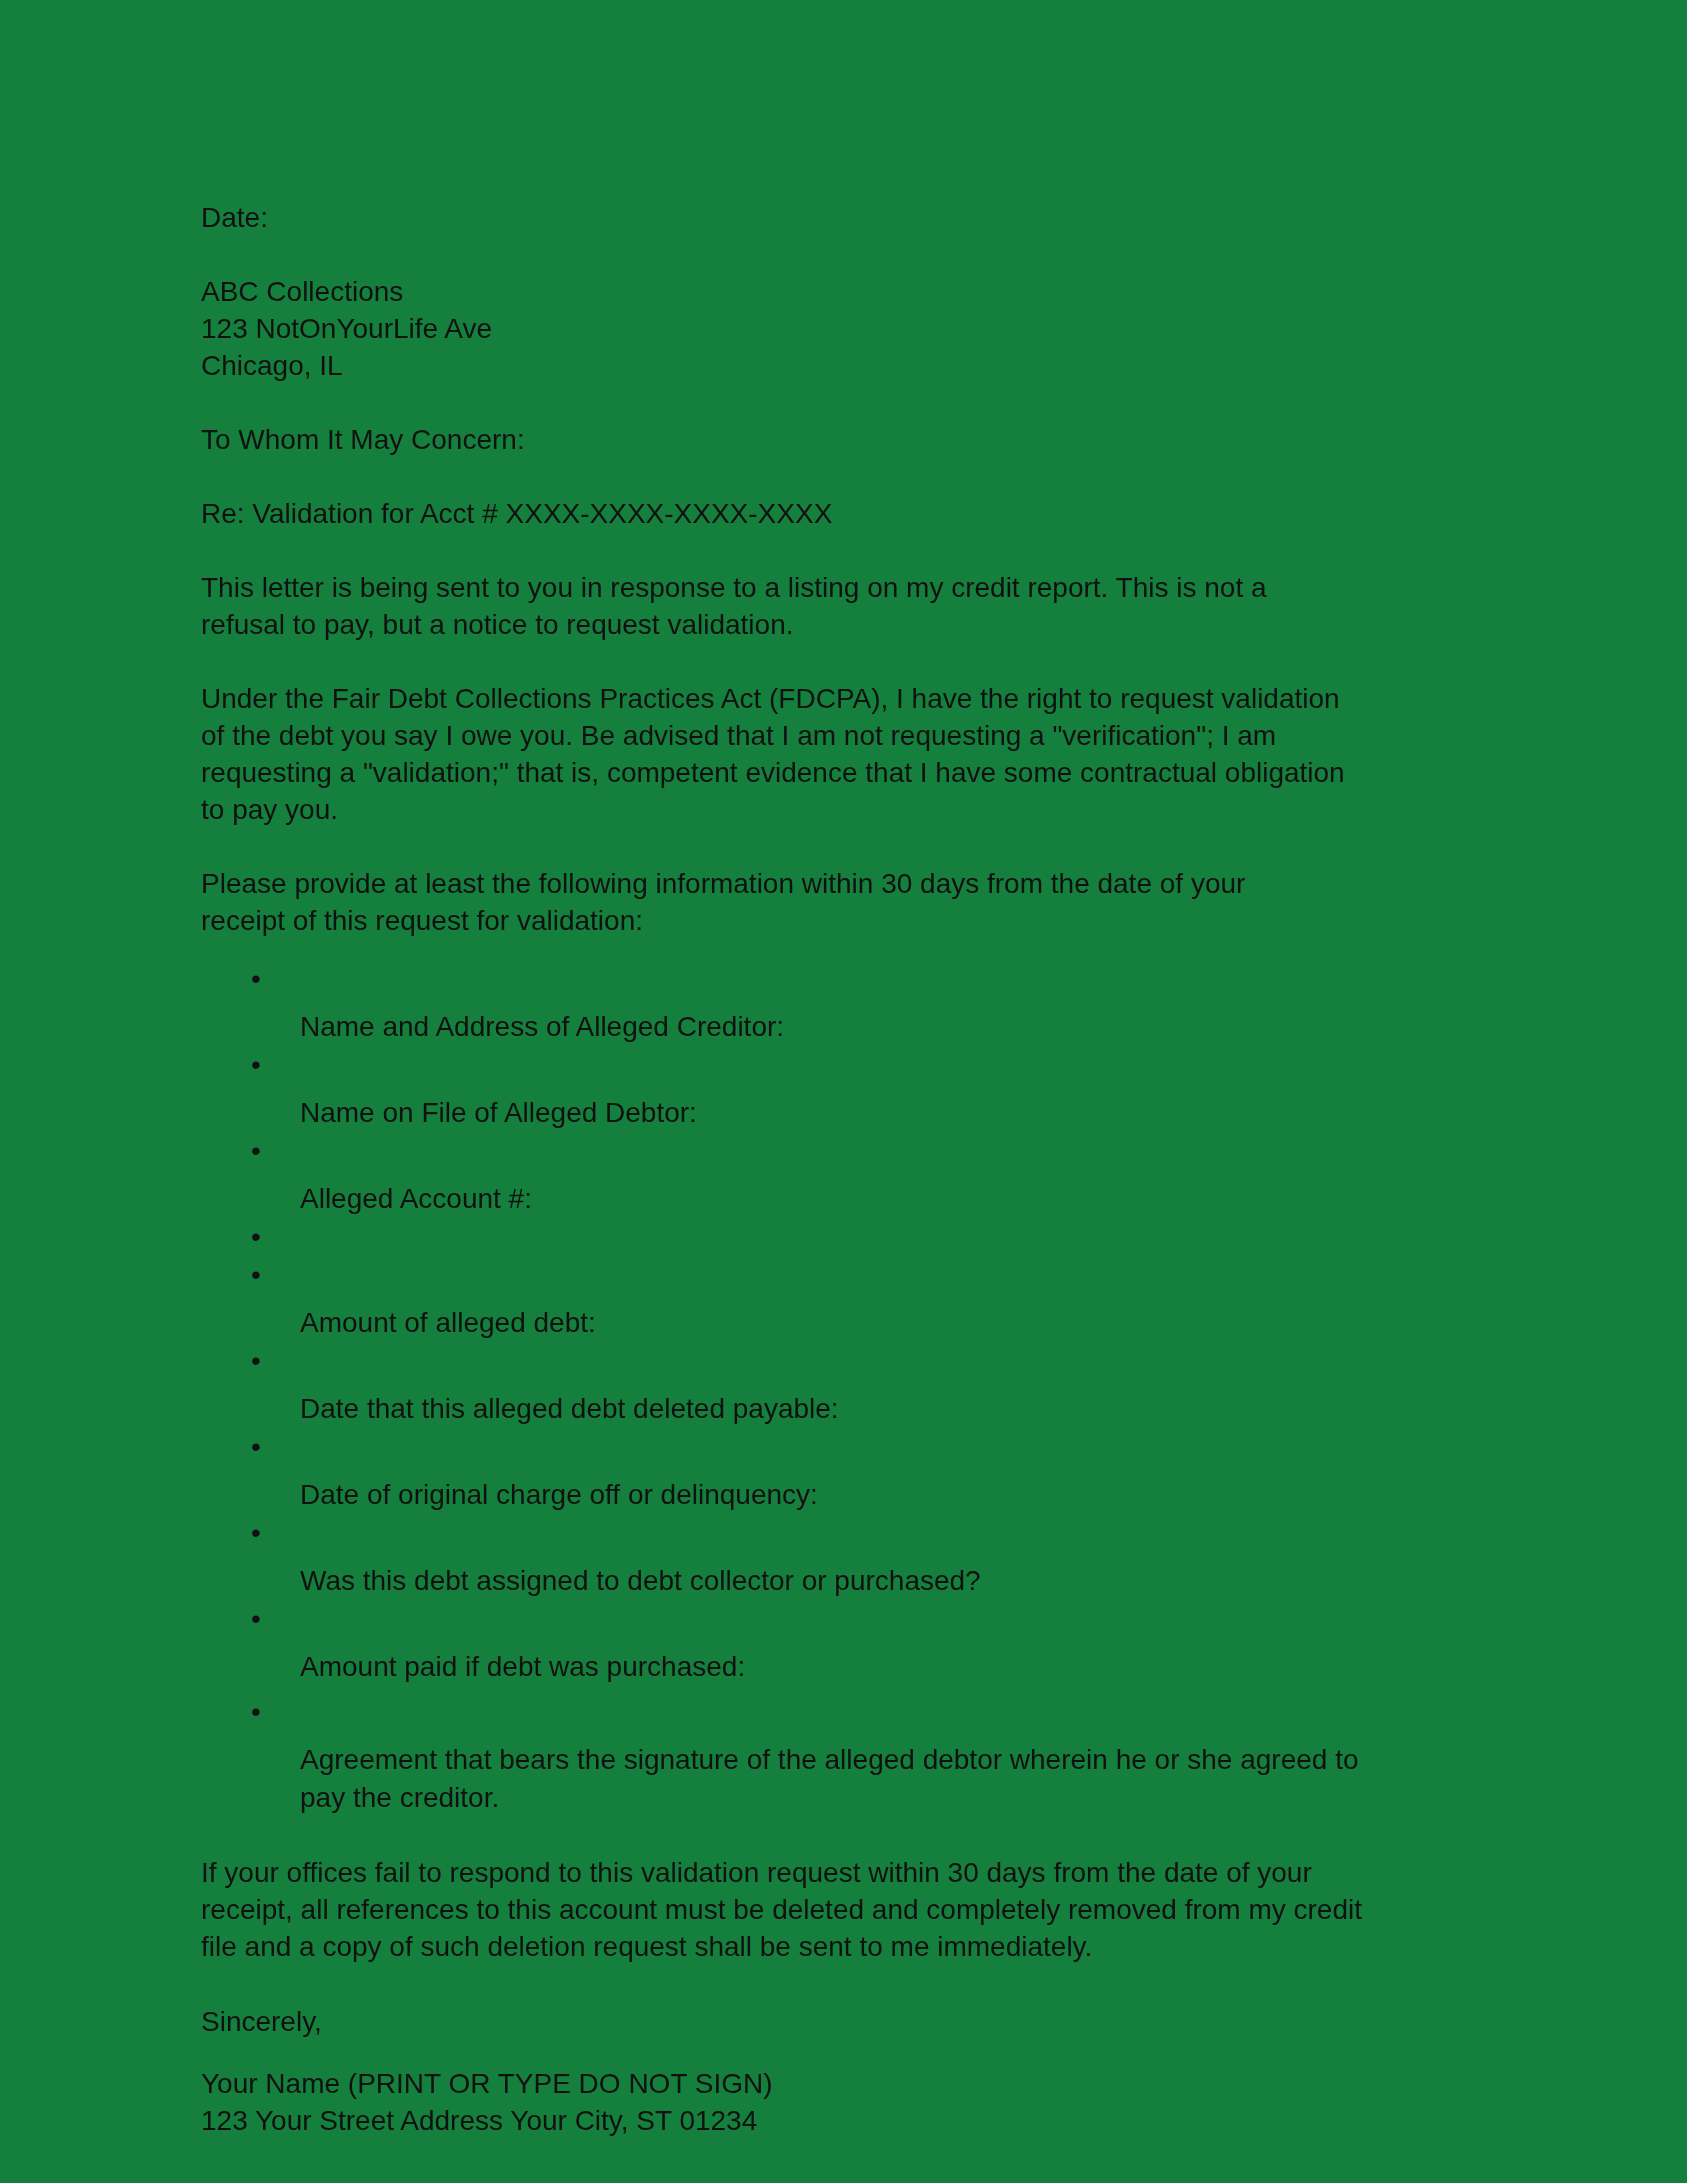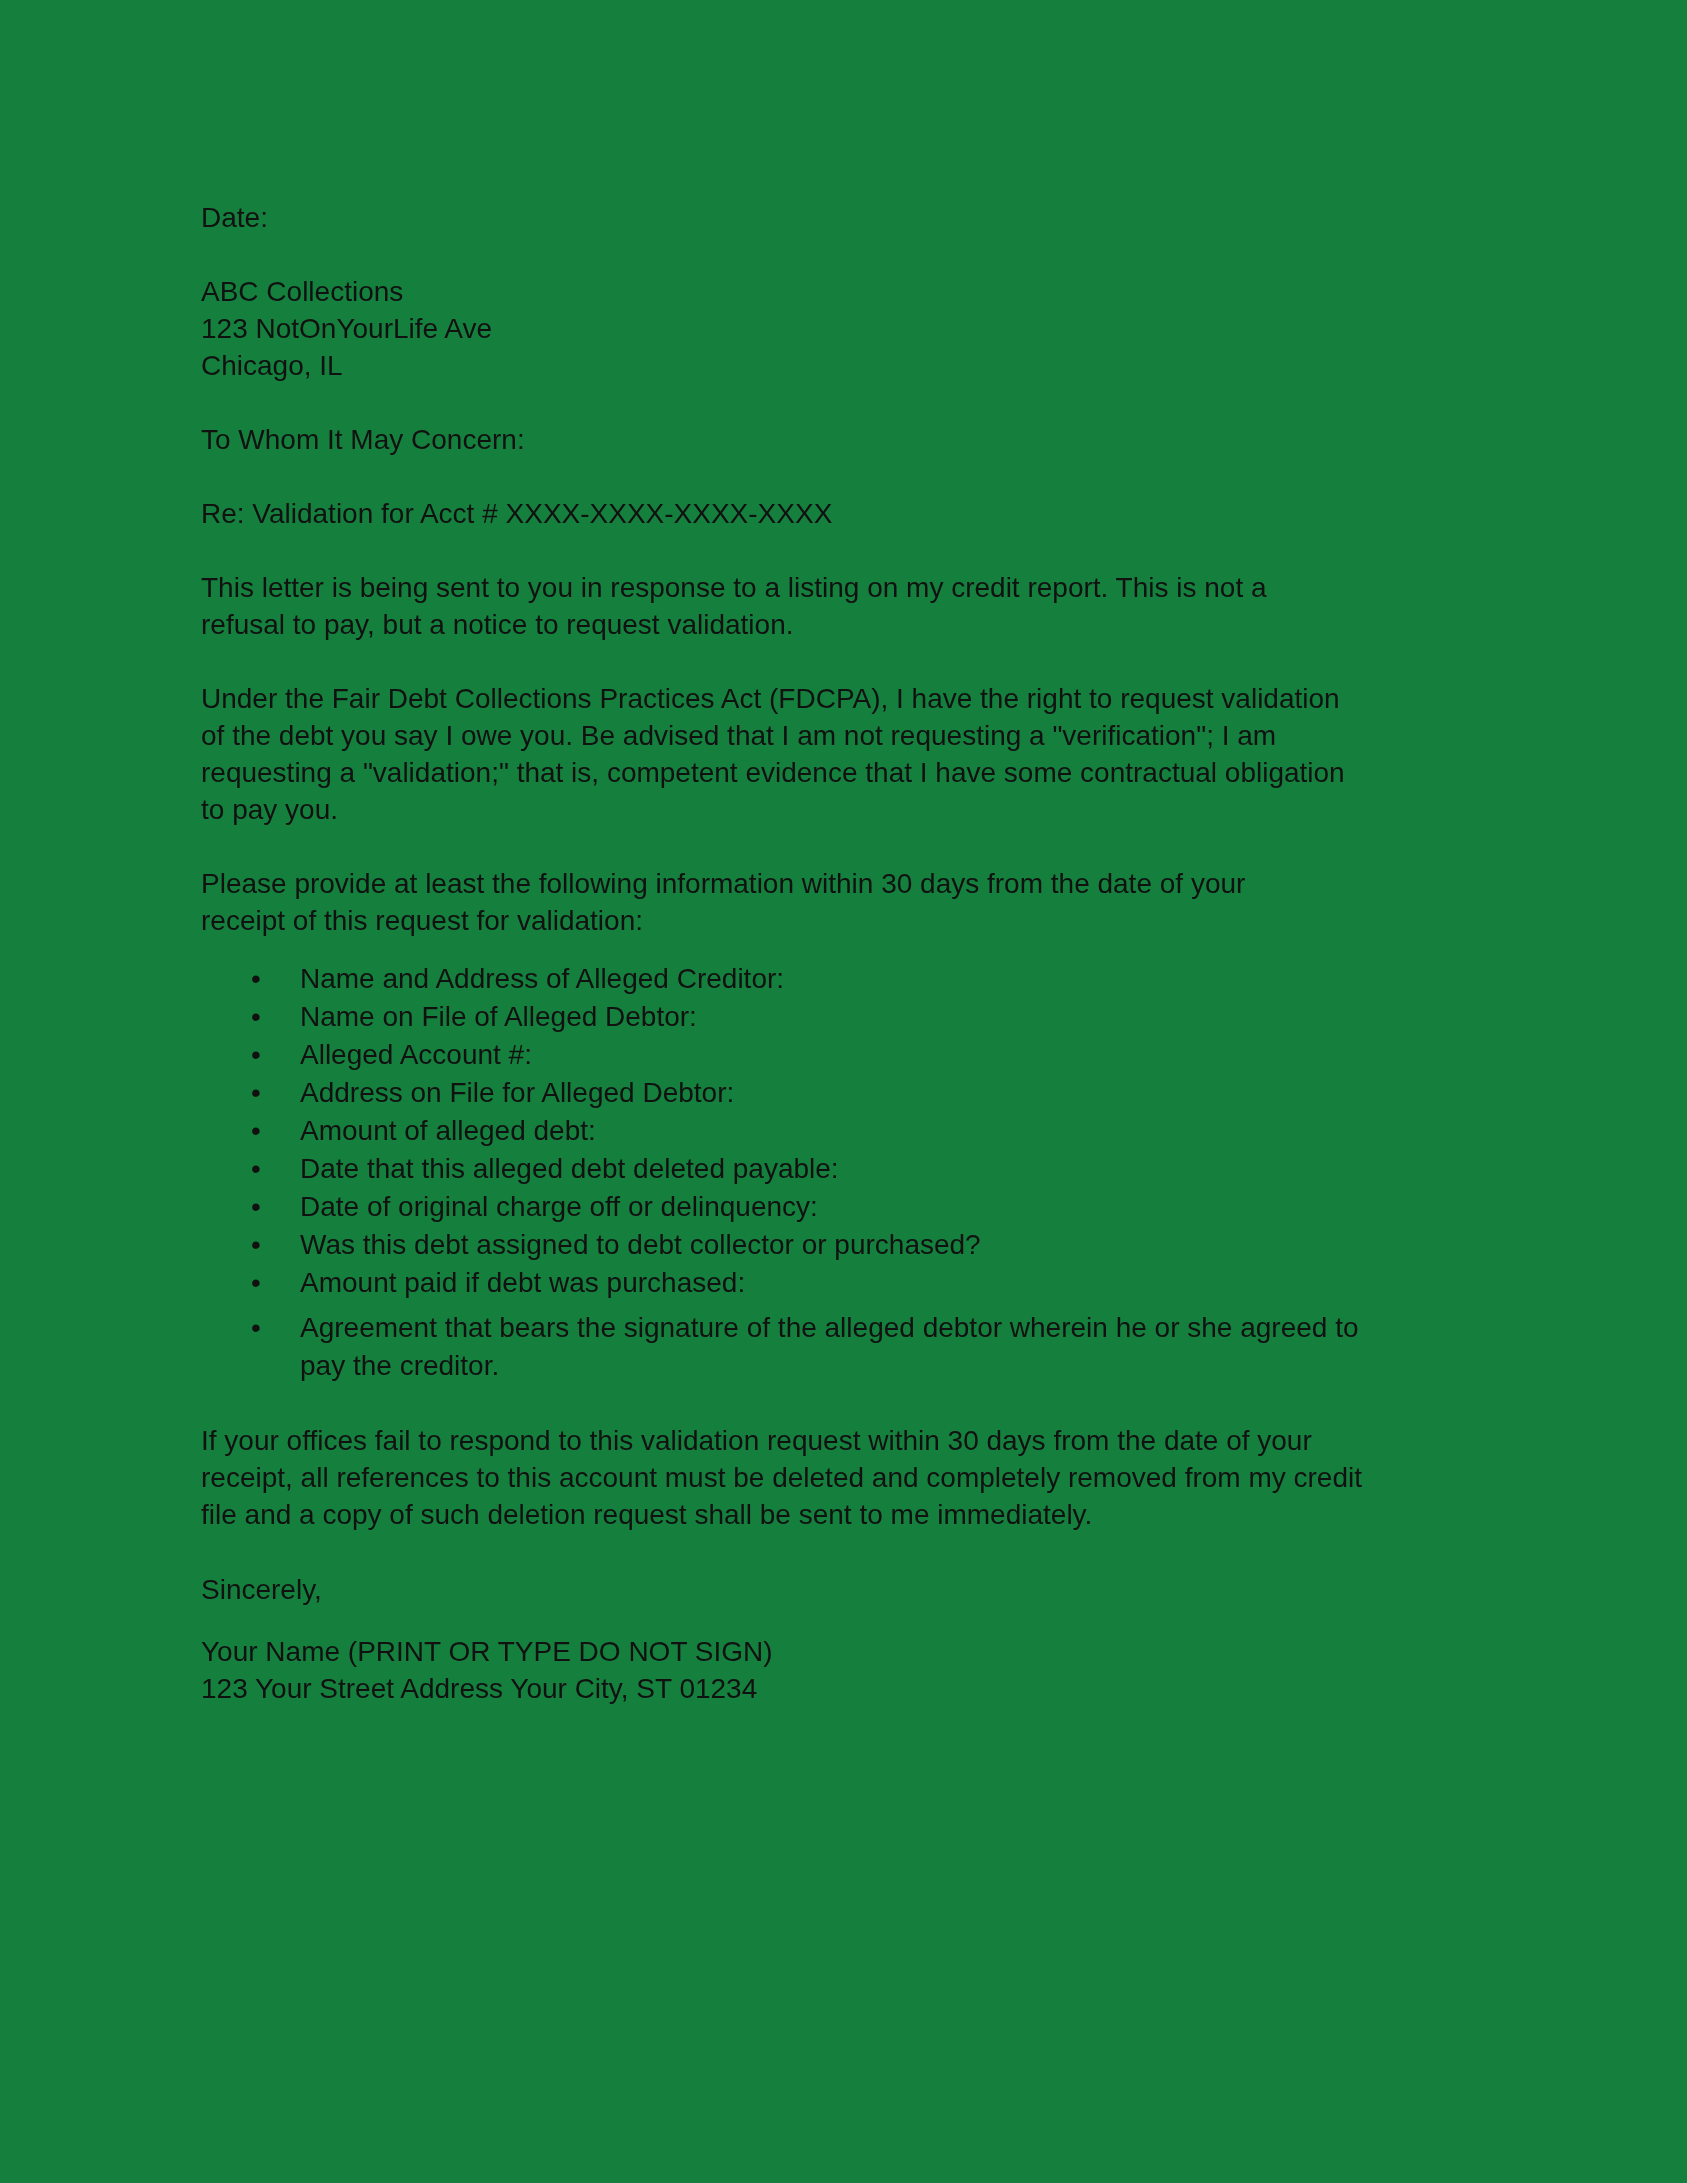--- a/index.html
+++ b/index.html
@@ -41,20 +41,21 @@
     margin-top: 7px;
   }
   .marker {
     flex: 0 0 99px;
     box-sizing: border-box;
     padding-left: 50px;
   }
   .li-text {
     max-width: 1170px;
     white-space: pre-line;
+    margin-top: 48px;
   }
   .closing {
     margin-top: 38px;
   }
   .signature {
     margin-top: 25px;
   }
 </style>
 </head>
 <body>
@@ -90,21 +91,20 @@
       <li class="bullet-item">
       <span class="marker">•</span>
       <span class="li-text">Name on File of Alleged Debtor:</span>
     </li>
       <li class="bullet-item">
       <span class="marker">•</span>
       <span class="li-text">Alleged Account #:</span>
     </li>
       <li class="bullet-item">
       <span class="marker">•</span>
-      <span class="li-text">Address on File for Alleged Debtor:</span>
     </li>
       <li class="bullet-item">
       <span class="marker">•</span>
       <span class="li-text">Amount of alleged debt:</span>
     </li>
       <li class="bullet-item">
       <span class="marker">•</span>
       <span class="li-text">Date that this alleged debt deleted payable:</span>
     </li>
       <li class="bullet-item">

